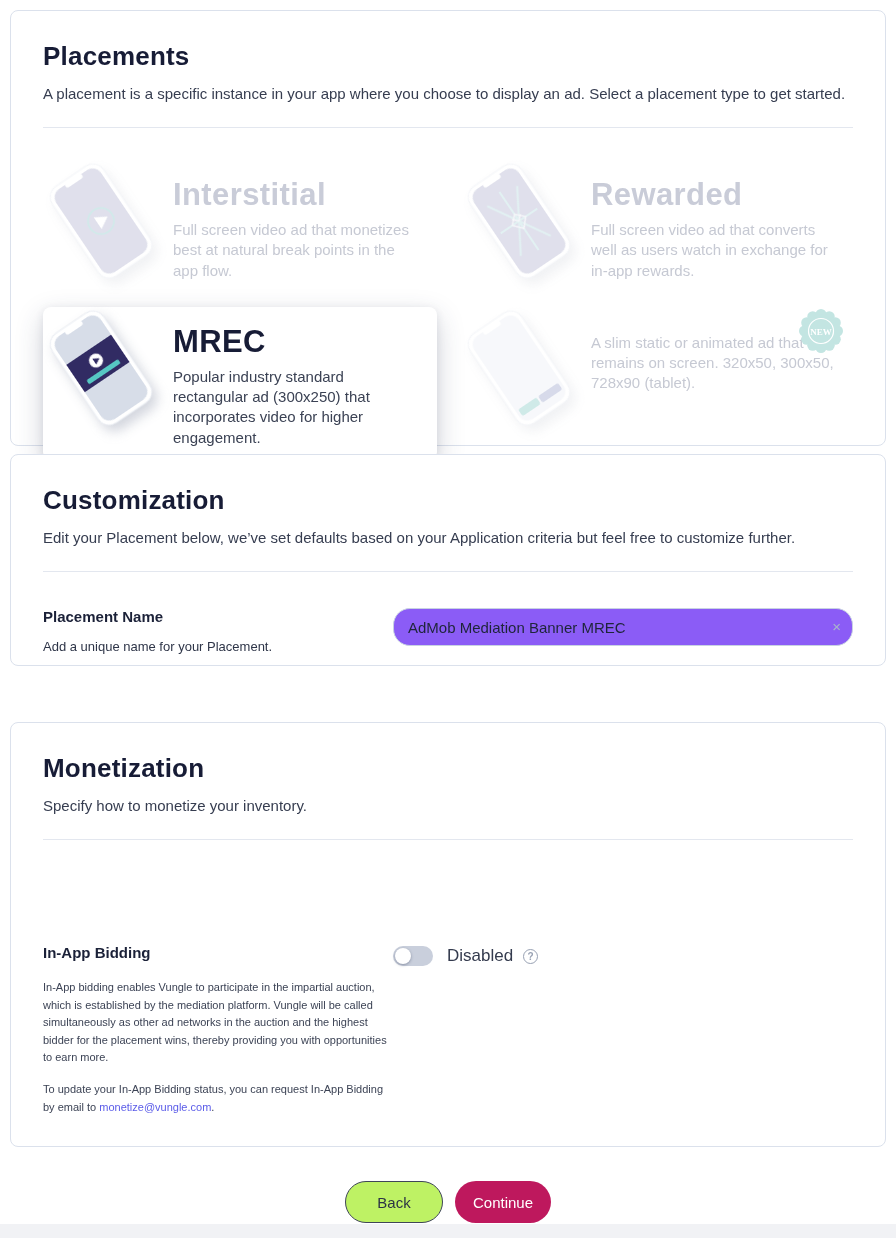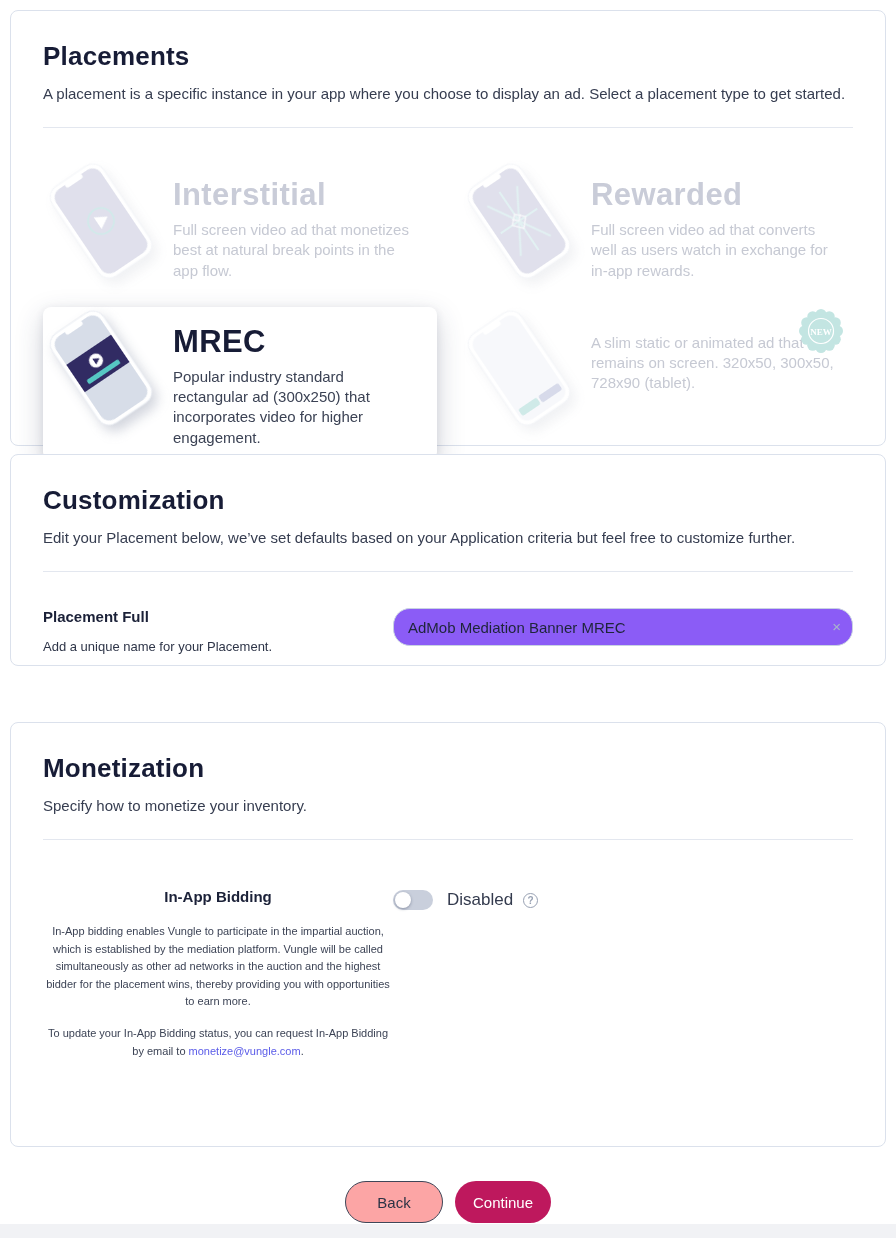--- a/index.html
+++ b/index.html
@@ -94,21 +94,21 @@
     font-size: 15px; color: #1e2539;
     font-family: "Liberation Sans", sans-serif;
     outline: none; background: #8b5cf6;
   }
   .clear-x {
     position: absolute; right: 12px; top: 9px;
     font-size: 15px; color: #a9b6ca; cursor: pointer; line-height: 20px;
   }
 
   
-  .bidding-row { margin-top: 48px; display: flex; align-items: flex-start; text-align: center; }
+  .bidding-row { margin-top: 104px; display: flex; align-items: flex-start; }
   .bidding-left { width: 350px; }
   .bidding-desc { margin-top: 18px; font-size: 11px; line-height: 1.6; color: #3c4355; max-width: 350px; }
   .bidding-desc + .bidding-desc { margin-top: 14px; }
   .email-link { color: #5a5be8; text-decoration: none; cursor: pointer; }
   .bidding-right { display: flex; align-items: center; margin-top: 2px; }
   .toggle {
     width: 40px; height: 20px; border-radius: 10px; background: #c9cfdc;
     position: relative; cursor: pointer; flex: 0 0 40px;
   }
   .toggle .knob {
@@ -128,21 +128,21 @@
     position: absolute; top: 1181px; left: 0; width: 896px;
     display: flex; justify-content: center; gap: 12px;
   }
   .btn {
     height: 42px; border-radius: 21px; font-size: 15px;
     font-family: "Liberation Sans", sans-serif;
     display: inline-flex; align-items: center; justify-content: center;
     cursor: pointer;
   }
   .btn-back {
-    width: 98px; background: #fca5a5; border: 1px solid #3f4658; color: #2c3345;
+    width: 98px; background: #bef264; border: 1px solid #3f4658; color: #2c3345;
   }
   .btn-continue {
     width: 96px; background: #be185d; border: none; color: #ffffff;
   }
 </style>
 </head>
 <body>
 
 <section class="card card-1">
   <h1>Placements</h1>
@@ -250,21 +250,21 @@
   </div>
 </section>
 
 <section class="card card-2">
   <h1>Customization</h1>
   <p class="card-sub">Edit your Placement below, we’ve set defaults based on your Application criteria but feel free to customize further.</p>
   <hr class="divider">
 
   <div class="form-row">
     <div class="form-left">
-      <div class="field-label">Placement Full</div>
+      <div class="field-label">Placement Name</div>
       <div class="field-help">Add a unique name for your Placement.</div>
     </div>
     <div class="text-input-wrap">
       <input class="text-input" type="text" value="AdMob Mediation Banner MREC" style="">
       <span class="clear-x">×</span>
     </div>
   </div>
 </section>
 
 <section class="card card-3">

